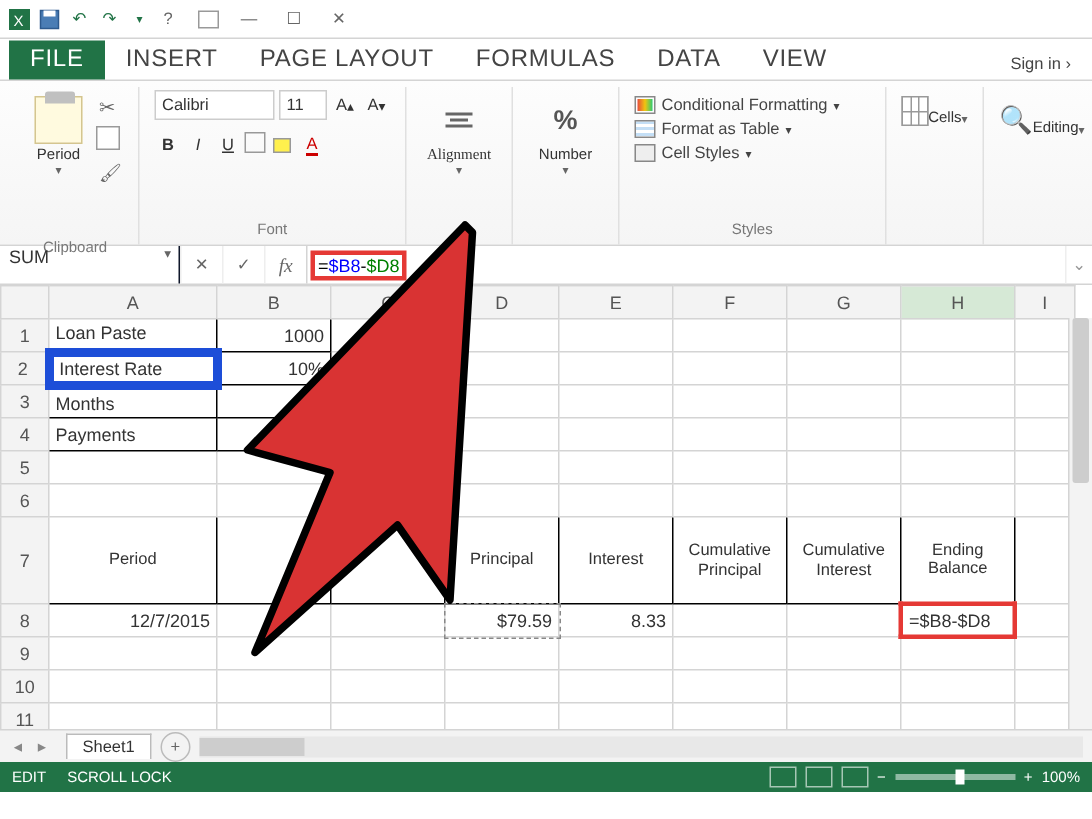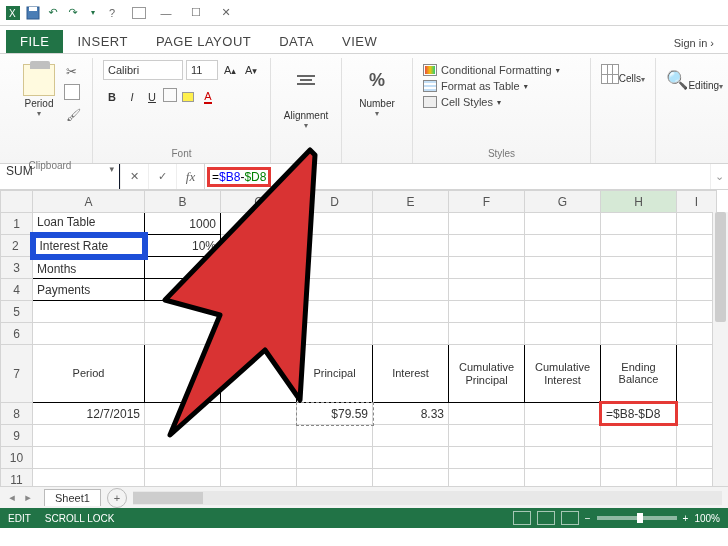--- a/index.html
+++ b/index.html
@@ -8,21 +8,21 @@
 
 .titlebar { height:26px; background:#fff; border-bottom:1px solid #d4d4d4; display:flex; align-items:center; padding:0 4px; }
 .qat { display:flex; gap:2px; align-items:center; }
 .qat-icon { width:18px; height:18px; display:flex; align-items:center; justify-content:center; color:#217346; }
 .title-center { flex:1; text-align:center; font-size:12px; color:#666; }
 .title-right { display:flex; gap:10px; align-items:center; color:#666; }
 .win-btn { width:20px; text-align:center; }
 
 
 .ribbon-tabs { height:28px; background:#fff; display:flex; align-items:flex-end; padding-left:6px; border-bottom:1px solid #d4d4d4; }
-.tab { padding:4px 14px; font-size:13px; color:#444; cursor:pointer; text-transform:uppercase; letter-spacing:0.5px; }
+.tab { padding:4px 14px; font-size:16px; color:#444; cursor:pointer; text-transform:uppercase; letter-spacing:0.5px; }
 .tab.file { background:#217346; color:#fff; }
 .tab.active { border:1px solid #d4d4d4; border-bottom:1px solid #fff; color:#217346; margin-bottom:-1px; background:#fff; }
 .signin { margin-left:auto; padding:4px 14px; font-size:11px; color:#444; }
 
 
 .ribbon { height:110px; background:linear-gradient(#fdfdfd,#f5f5f5); border-bottom:1px solid #d4d4d4; display:flex; padding:4px 8px 0 8px; }
 .group { display:flex; flex-direction:column; justify-content:space-between; padding:2px 10px 2px 10px; border-right:1px solid #e0e0e0;gap:36px; }
 .group:last-child { border-right:none; }
 .group-label { text-align:center; font-size:10px; color:#777; padding:2px 0; }
 .group-body { flex:1; display:flex; align-items:flex-start; gap:6px; }
@@ -145,20 +145,21 @@
     <span class="win-btn">—</span>
     <span class="win-btn">☐</span>
     <span class="win-btn">✕</span>
   </div>
 </div>
 
 <div class="ribbon-tabs">
   <div class="tab file">FILE</div>
   <div class="tab">INSERT</div>
   <div class="tab">PAGE LAYOUT</div>
+  <div class="tab">FORMULAS</div>
   <div class="tab">DATA</div>
   <div class="tab">VIEW</div>
   <div class="signin"><span>Sign in</span> <span>›</span></div>
 </div>
 
 <div class="ribbon">
 
   <div class="group">
     <div class="group-body">
       <div class="paste-btn">
@@ -204,21 +205,21 @@
   </div>
 
   <div class="group">
     <div class="group-body">
         <div class="big-placeholder">
       <div class="ico align-ico">
             <span></span>
             <span style="width:12px;"></span>
             <span></span>
           </div>
-      <div style="font-size:10px;margin-top:16px;">Alignment</div>
+      <div style="font-size:10px;margin-top:4px;font-family:Liberation Serif, serif;">Alignment</div>
       <div style="font-size:8px;color:#666;">▾</div>
     </div>
       </div>
     <div class="group-label">&nbsp;</div>
   </div>
 
   <div class="group">
     <div class="group-body">
         <div class="big-placeholder">
       <div class="ico pct">%</div>
@@ -317,21 +318,21 @@
     <th>C</th>
     <th>D</th>
     <th>E</th>
     <th>F</th>
     <th>G</th>
     <th class="h-col-hdr">H</th>
     <th>I</th>
   </tr>
   <tr>
           <th class="rowhdr">1</th>
-    <td class="txt-l" style="border:1px solid #000;">Loan Table</td>
+    <td class="txt-l" style="border:1px solid #000;">Loan Paste</td>
     <td class="txt-r" style="border:1px solid #000;">1000</td>
     <td></td>
           <td></td>
           <td></td>
           <td></td>
           <td></td>
           <td></td>
           <td></td>
         </tr>
   <tr>

